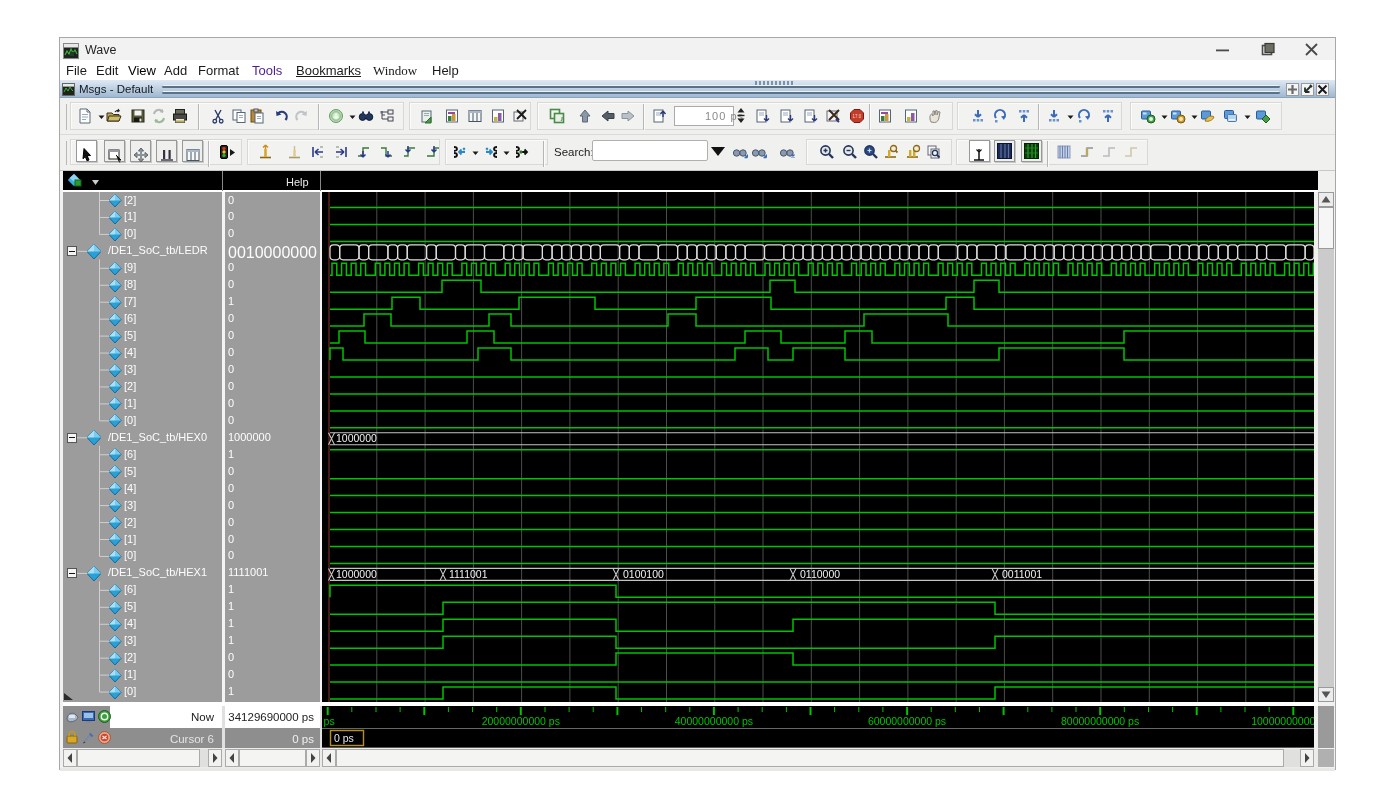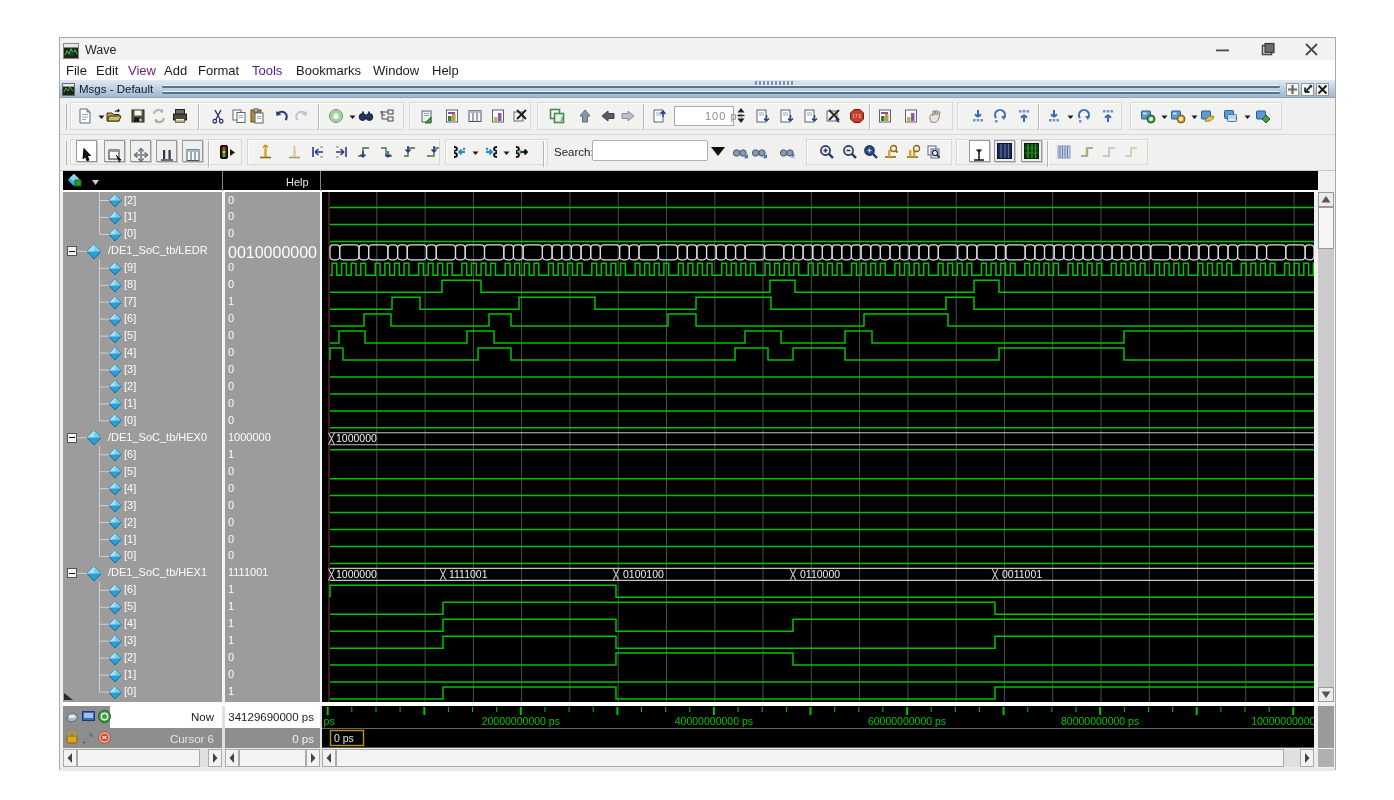--- a/index.html
+++ b/index.html
@@ -21,26 +21,26 @@
 <svg class="ab" style="left:1258px;top:42px;" width="18" height="15">
     <rect x="4.5" y="3.5" width="9" height="9" fill="none" stroke="#4a4a4a" stroke-width="1.6"></rect>
     <rect x="7" y="1.5" width="9" height="9" fill="#6a6f62" stroke="#3a3a3a" stroke-width="1.2"></rect>
   </svg>
 <svg class="ab" style="left:1303px;top:42px;" width="17" height="15">
     <path d="M3 2 L14 13 M14 2 L3 13" stroke="#4a4a4a" stroke-width="1.8"></path>
   </svg>
 <div class="" style="left:60px;top:60px;width:1275px;height:20px;background:#ffffff;"></div>
 <div class="t" style="left:66px;top:63px;font-size:13px;color:#1a1a1a;">File</div>
 <div class="t" style="left:96px;top:63px;font-size:13px;color:#1a1a1a;">Edit</div>
-<div class="t" style="left:128px;top:63px;font-size:13px;color:#701a75;">View</div>
+<div class="t" style="left:128px;top:63px;font-size:13px;color:#000000;">View</div>
 <div class="t" style="left:164px;top:63px;font-size:13px;color:#1a1a1a;">Add</div>
 <div class="t" style="left:198px;top:63px;font-size:13px;color:#1a1a1a;">Format</div>
 <div class="t" style="left:252px;top:63px;font-size:13px;color:#4c1d95;">Tools</div>
-<div class="t" style="left:296px;top:63px;font-size:13px;color:#1a1a1a;">Bookmarks</div>
-<div class="t" style="left:373px;top:63px;font-size:13px;color:#1a1a1a;">Window</div>
+<div class="t" style="left:296px;top:63px;font-size:13px;color:#1a1a1a;text-decoration:underline;">Bookmarks</div>
+<div class="t" style="left:373px;top:63px;font-size:13px;color:#1a1a1a;font-family:Liberation Serif, serif;">Window</div>
 <div class="t" style="left:432px;top:63px;font-size:13px;color:#1a1a1a;">Help</div>
 <div class="" style="left:60px;top:80px;width:1275px;height:18px;background:linear-gradient(#dfe9f4,#9fb8d1);border-bottom:1px solid #8ba3bb;"></div>
 <svg class="ab" style="left:62px;top:83px;" width="13" height="13">
     <rect x="0.5" y="0.5" width="12" height="12" fill="#1c241c" stroke="#666"></rect>
     <rect x="1" y="1" width="11" height="2.6" fill="#e8e8e8"></rect>
     <path d="M2 9 L4 5 L6 8 L8 4 L10 7 L11 8" stroke="#3fae3f" stroke-width="1" fill="none"></path>
   </svg>
 <div class="t" style="left:79px;top:83px;font-size:11.5px;color:#101820;">Msgs - Default</div>
 <div class="" style="left:162px;top:85px;width:1118px;height:2.6px;background:#5a7288;border-top:1px solid #ebf2f9;border-radius:2px;"></div>
 <div class="" style="left:162px;top:91px;width:1118px;height:2.6px;background:#5a7288;border-top:1px solid #ebf2f9;border-radius:2px;"></div>

